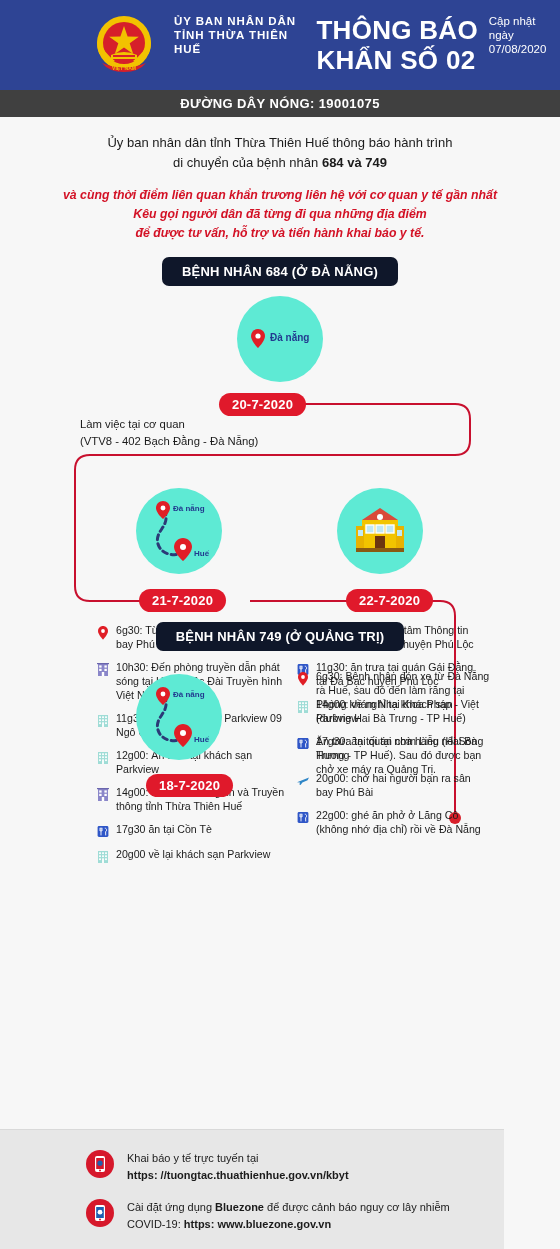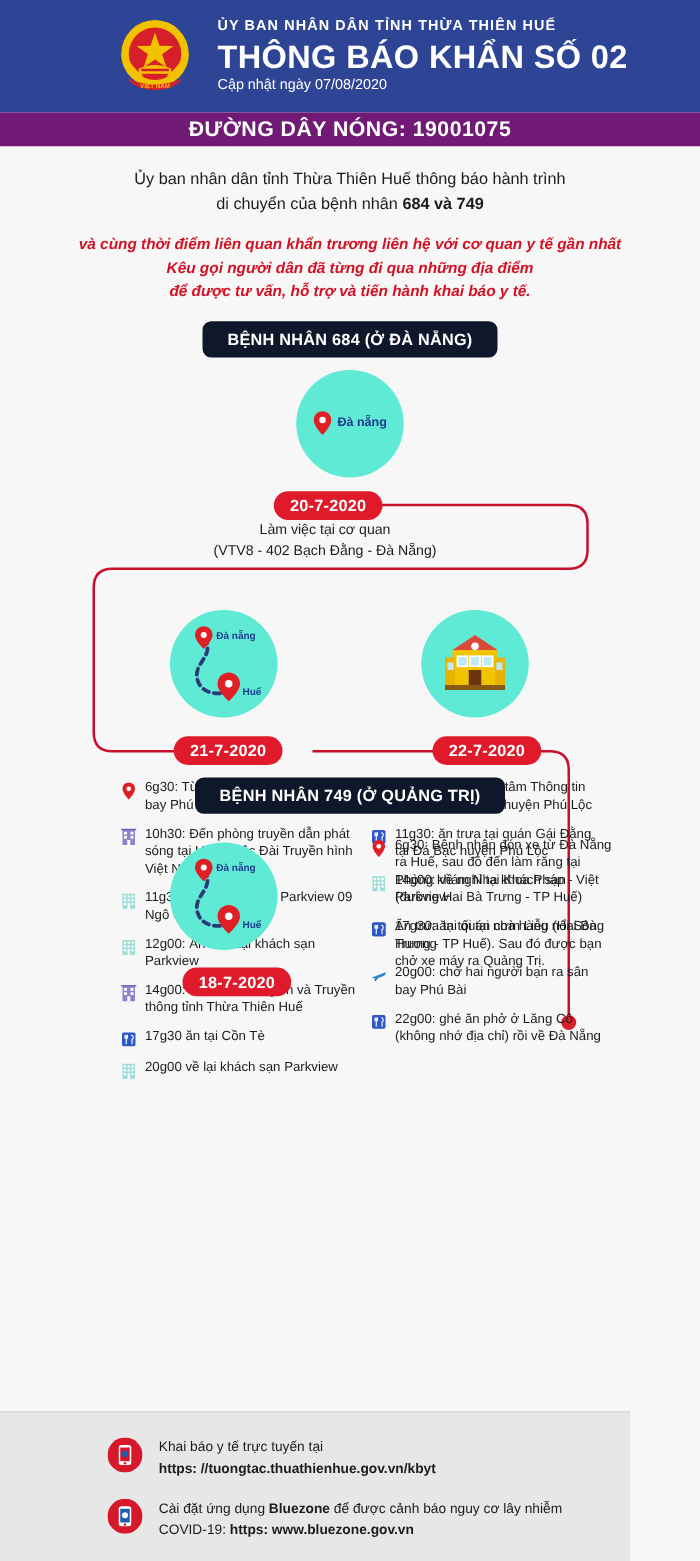--- a/index.html
+++ b/index.html
@@ -11,28 +11,28 @@
     -webkit-font-smoothing:antialiased;
   }
   .page{position:relative;width:560px;height:1249px;}
 
   
   .header{
     background:#2e4494;height:90px;display:flex;align-items:center;
     padding-left:88px;box-sizing:border-box;
   }
   .emblem{width:72px;height:72px;position:relative;flex:0 0 72px;margin-right:14px;}
-  .header-text{display:flex;flex-direction:column;justify-content:center;color:#ffffff;}
+  .header-text{display:flex;flex-direction:row;justify-content:center;color:#ffffff;}
   .h-line1{font-size:11.5px;letter-spacing:.9px;font-weight:700;line-height:1.25;}
   .h-line2{font-size:26px;font-weight:800;letter-spacing:.3px;line-height:1.15;margin:2px 0 1px;}
   .h-line3{font-size:11.5px;line-height:1.25;}
 
   .hotline{
-    background:#701a75;color:#fff;height:27px;display:flex;align-items:center;
-    justify-content:center;font-size:17px;font-weight:800;letter-spacing:.4px;
+    background:#404040;color:#fff;height:27px;display:flex;align-items:center;
+    justify-content:center;font-size:13px;font-weight:800;letter-spacing:.4px;
   }
 
   
   .intro{padding:16px 40px 0;text-align:center;}
   .intro p{margin:0;font-size:13px;line-height:1.5;color:#1b1b1b;}
   .intro p b{font-weight:800;}
   .callout{
     margin:14px 18px 0;text-align:center;color:#d31125;
     font-style:italic;font-size:12.3px;line-height:1.55;font-weight:600;
   }
@@ -58,21 +58,21 @@
   .badge{
     position:absolute;background:#e0192b;color:#fff;border-radius:13px;
     padding:4px 13px;font-size:13px;font-weight:800;letter-spacing:.2px;
     white-space:nowrap;
   }
   .b1{left:219px;top:103px;}
   .b2{left:139px;top:299px;}
   .b3{left:346px;top:299px;}
 
   .worknote{
-    position:absolute;left:80px;top:126px;width:360px;text-align:center;
+    position:absolute;left:80px;top:126px;width:360px;
     font-size:11.3px;line-height:1.45;color:#1b1b1b;
   }
 
   
   .col{position:absolute;top:334px;}
   .colA{left:96px;width:190px;}
   .colB{left:296px;width:190px;}
 
   .ev{display:flex;gap:6px;margin-bottom:9px;align-items:flex-start;}
   .ev-ico{flex:0 0 14px;width:14px;height:16px;position:relative;top:1px;}

